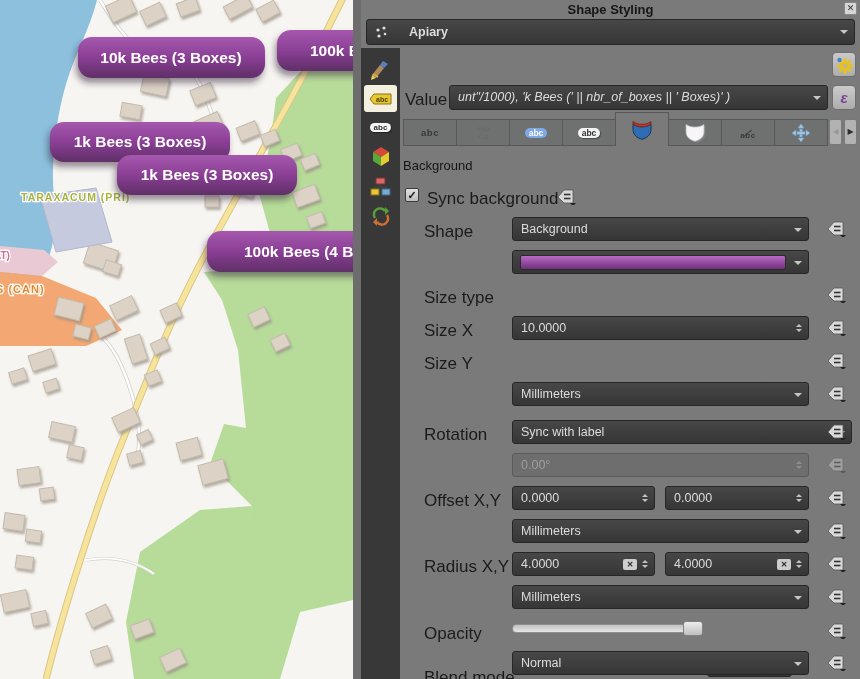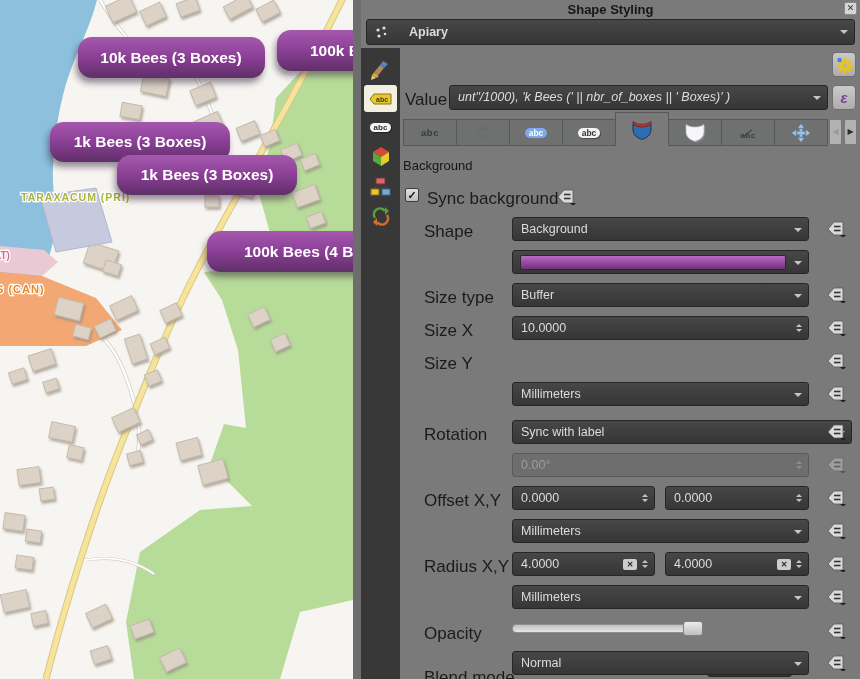--- a/index.html
+++ b/index.html
@@ -333,24 +333,20 @@
         <line x1="7" y1="9.5" x2="13.5" y2="9.5" stroke="#333" stroke-width="1.6"></line>
         <polygon points="13,14 19,14 16,17" fill="#222"></polygon>
       </svg>
 
     <div class="combo" style="left:151px; top:250px; width:297px;">
       <span class="colorbar"></span>
       <i class="arr"></i>
     </div>
 
     <span class="rowlabel" style="left:63px; top:288px;">Size type</span>
-    <div class="combo" style="left:151px; top:283px; width:297px;">
-      <span>Buffer</span>
-      <i class="arr"></i>
-    </div>
     <svg class="ovr" style="left:466px; top:287px;" viewBox="0 0 20 16">
         <polygon points="1,8 7,1 16,1 16,14 7,14" fill="#d9d9d9" stroke="#555" stroke-width="0.8"></polygon>
         <line x1="7" y1="5.5" x2="13.5" y2="5.5" stroke="#333" stroke-width="1.6"></line>
         <line x1="7" y1="9.5" x2="13.5" y2="9.5" stroke="#333" stroke-width="1.6"></line>
         <polygon points="13,14 19,14 16,17" fill="#222"></polygon>
       </svg>
 
     <span class="rowlabel" style="left:63px; top:321px;">Size X</span>
     <div class="spin" style="left:151px; top:316px; width:297px;">
       <span>10.0000</span>

